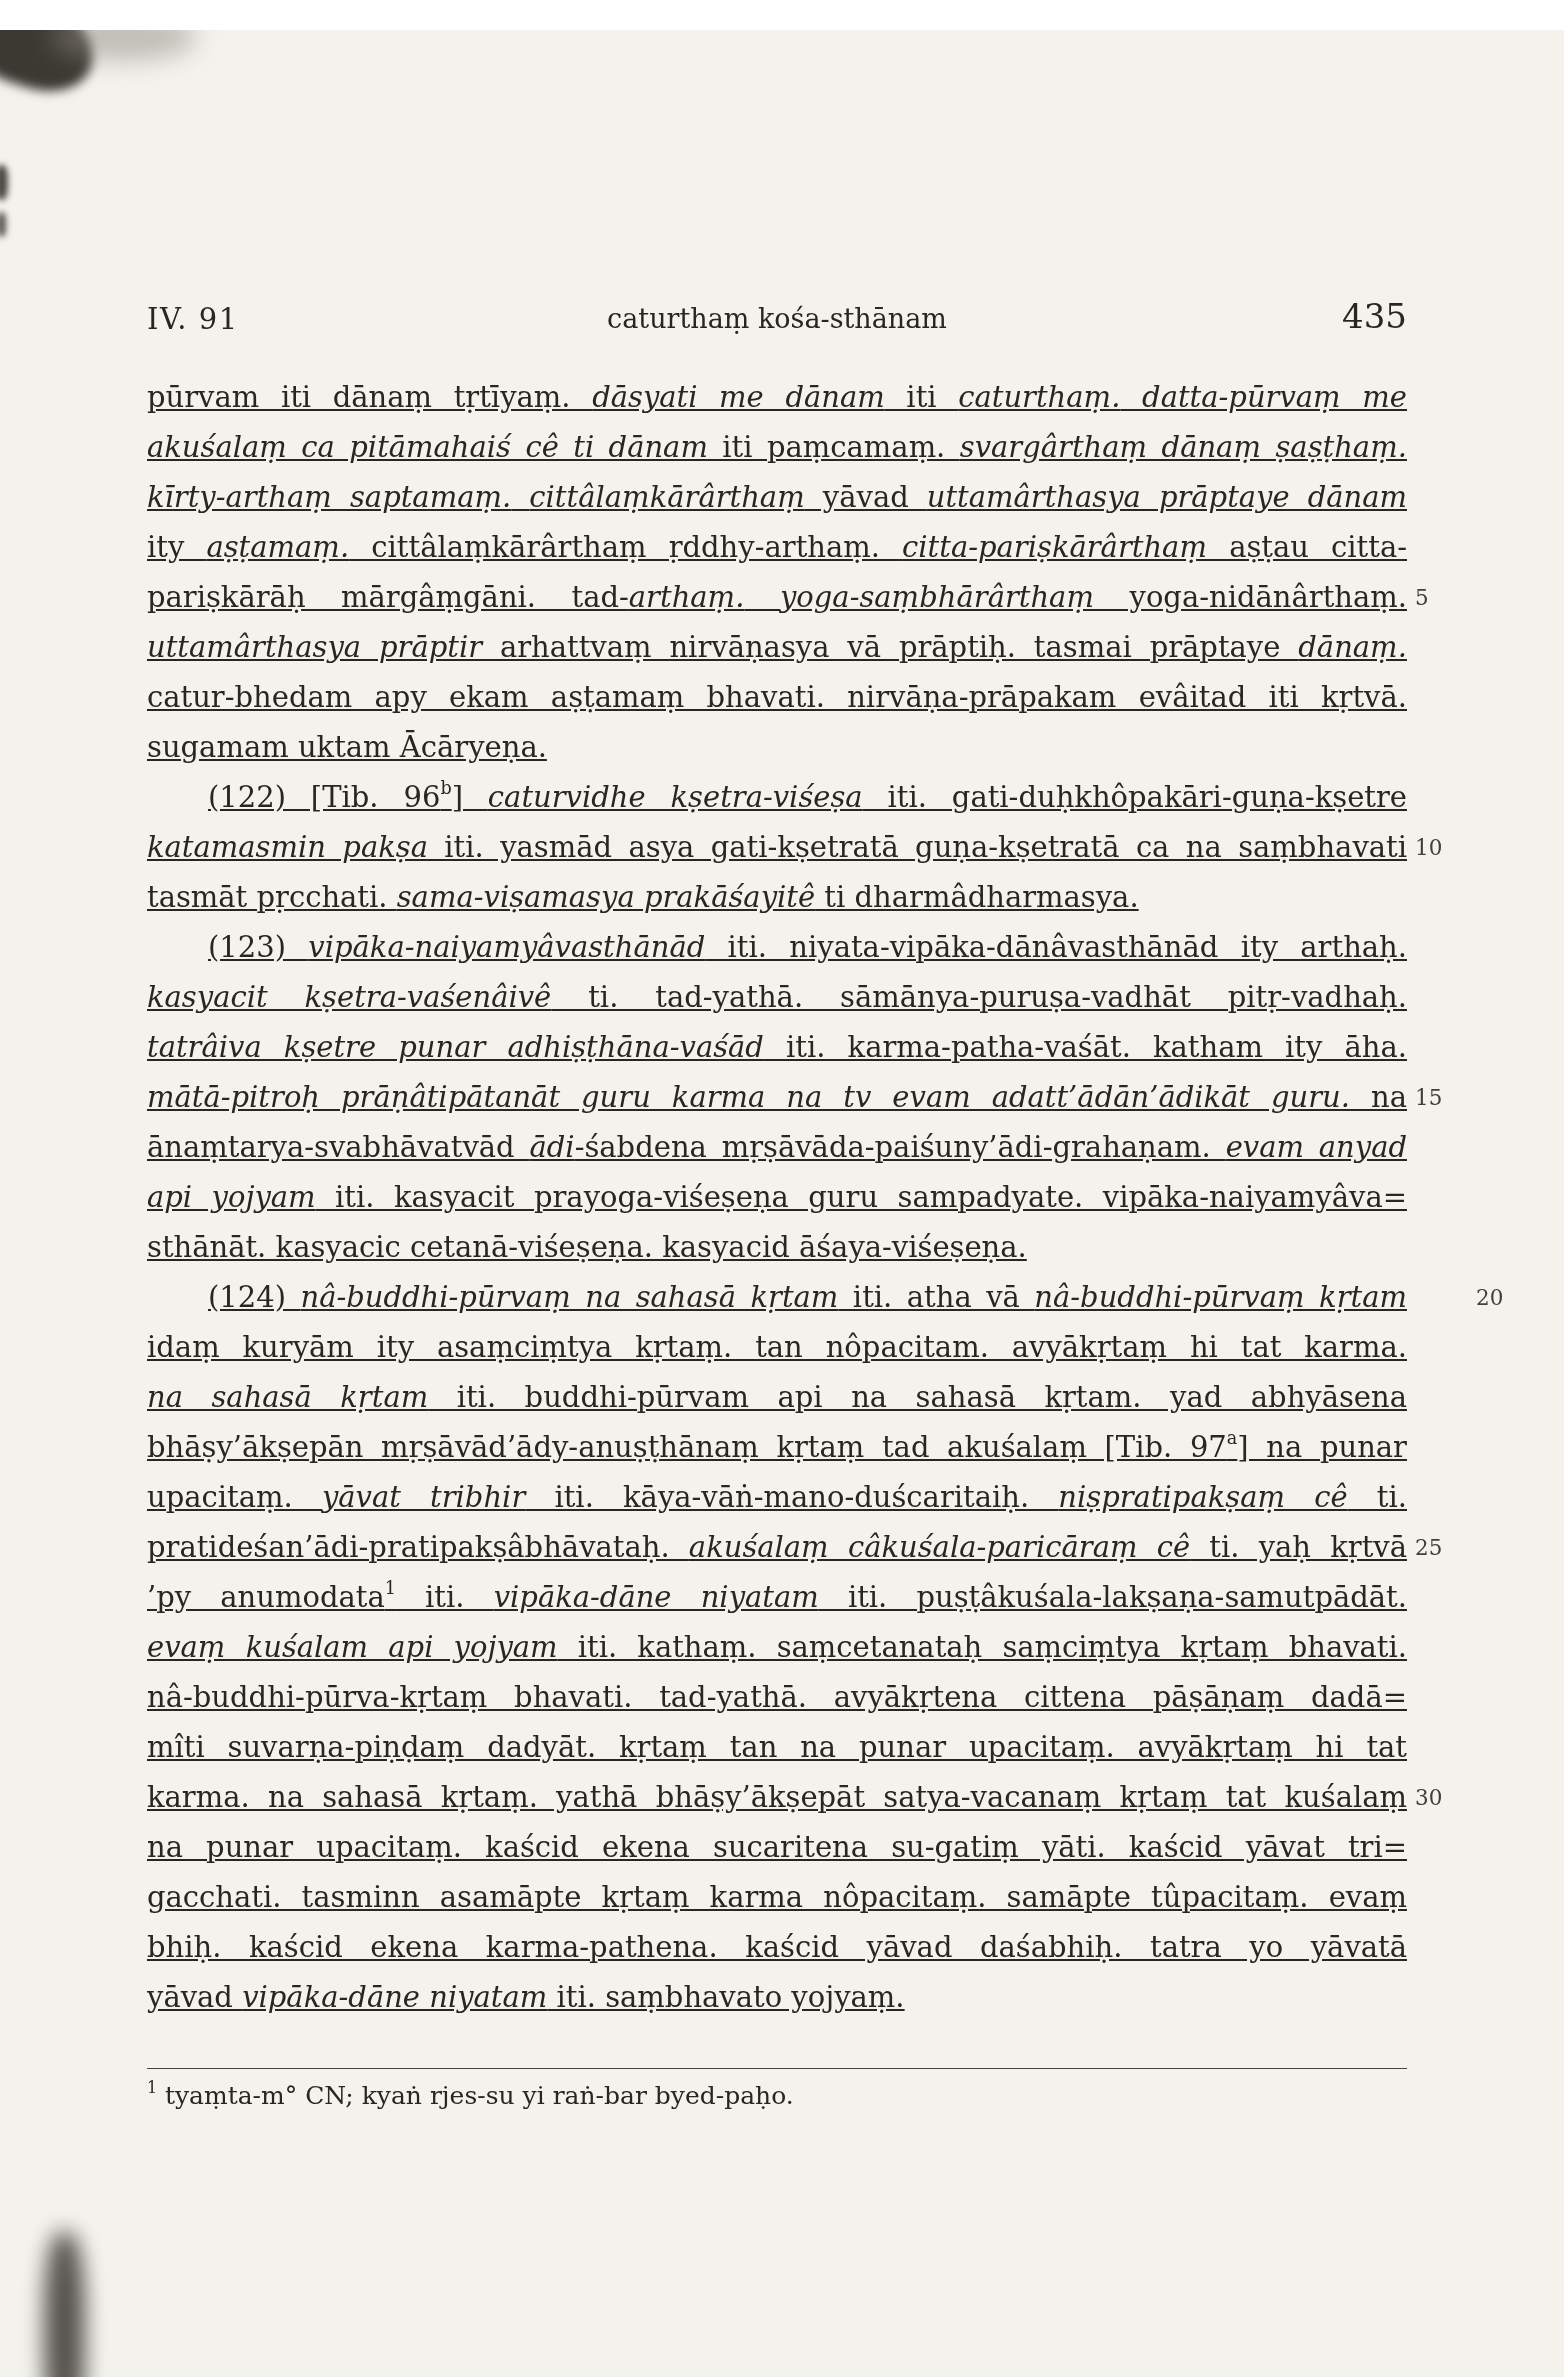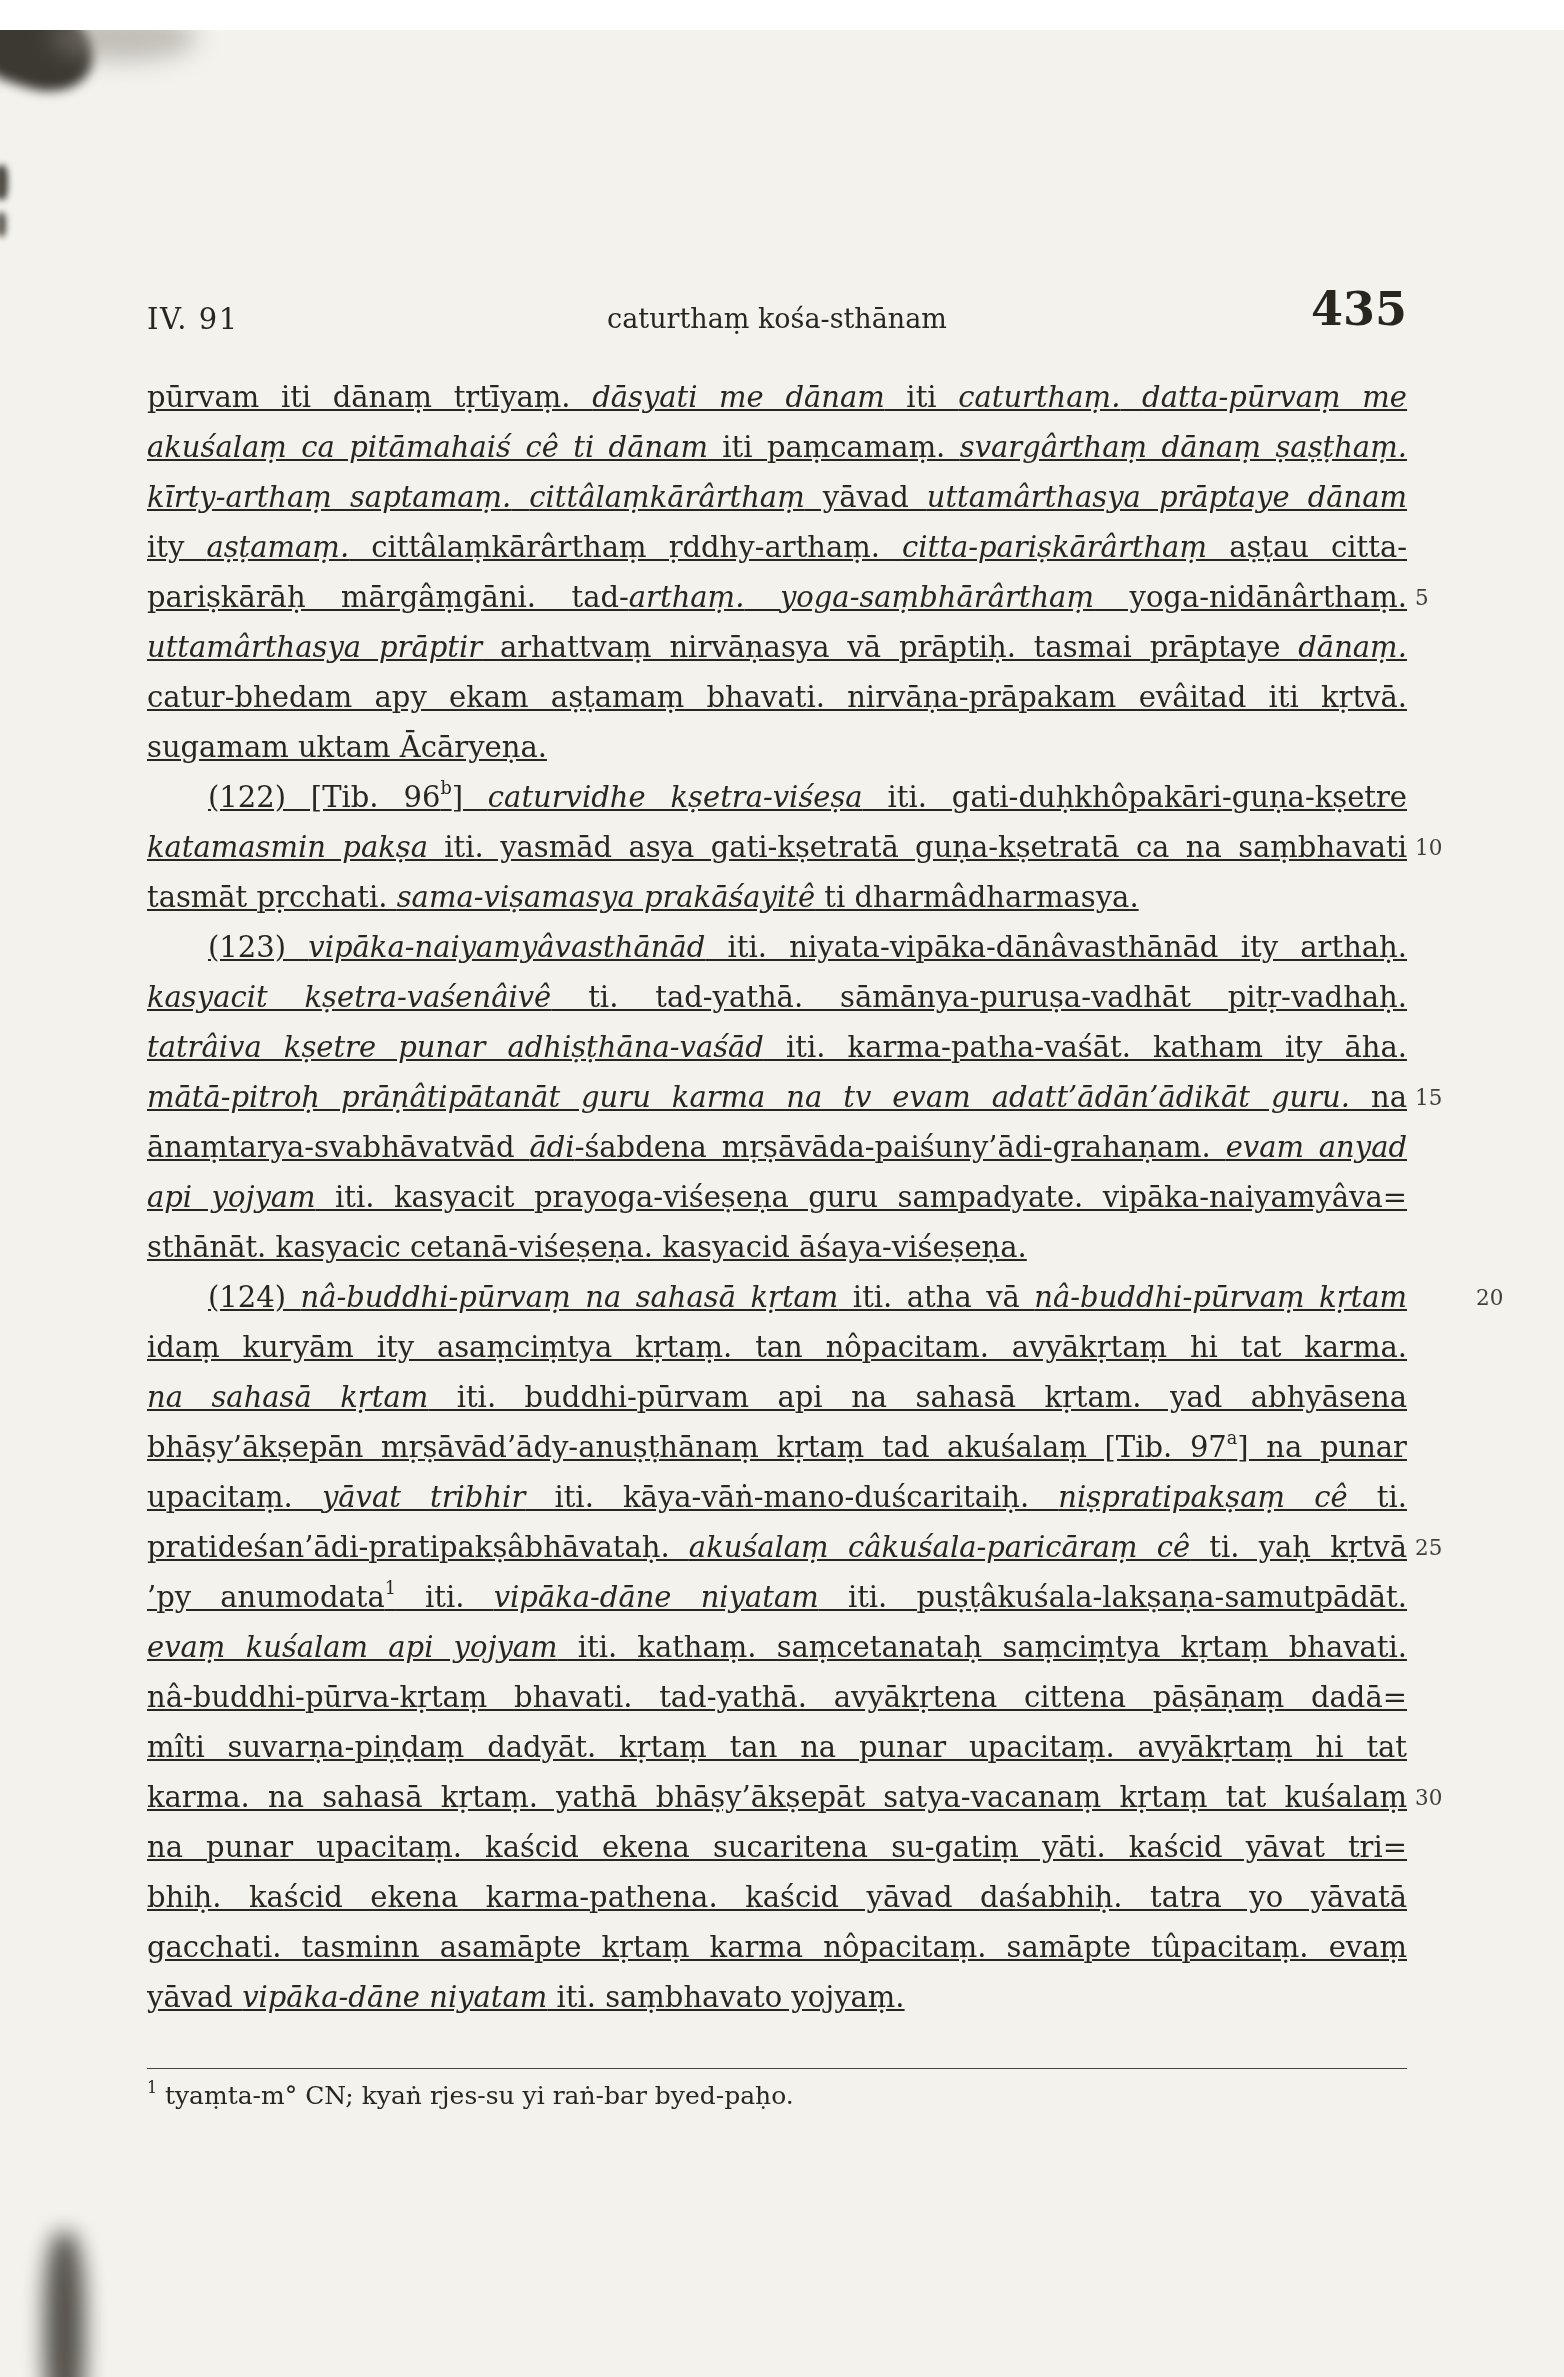--- a/index.html
+++ b/index.html
@@ -17,21 +17,21 @@
     overflow: hidden;
   }
 
   
   .page-header {
     position: absolute; top: 265px; left: 147px;
     width: 1260px; height: 41px;
   }
   .h-left  { position: absolute; left: 0; bottom: 0; font-size: 29px; letter-spacing: 1.5px; }
   .h-center{ position: absolute; left: 50%; transform: translateX(-50%); bottom: 2.3px; font-size: 27px; }
-  .h-right { position: absolute; right: 0; bottom: 0; font-size: 46px; font-weight: 700; }
+  .h-right { position: absolute; right: 0; bottom: 0; font-size: 34px; font-weight: 400; }
 
   
   .text-block { position: absolute; top: 342px; left: 147px; width: 1260px; }
   .line {
     position: relative;
     font-size: 29px;
     line-height: 50px;
     height: 50px;
     text-align: justify;
     text-align-last: justify;
@@ -108,22 +108,22 @@
       <div class="line"><em>na sahasā kṛtam</em><span> iti. buddhi-pūrvam api na sahasā kṛtam. yad abhyāsena</span></div>
       <div class="line"><span>bhāṣy’ākṣepān mṛṣāvād’ādy-anuṣṭhānaṃ kṛtaṃ tad akuśalaṃ [Tib. 97</span><sup>a</sup><span>] na punar</span></div>
       <div class="line"><span>upacitaṃ. </span><em>yāvat tribhir</em><span> iti. kāya-vāṅ-mano-duścaritaiḥ. </span><em>niṣpratipakṣaṃ cê</em><span> ti.</span></div>
       <div class="line"><span>pratideśan’ādi-pratipakṣâbhāvataḥ. </span><em>akuśalaṃ câkuśala-paricāraṃ cê</em><span> ti. yaḥ kṛtvā</span><span class="margin-num">25</span></div>
       <div class="line"><span>’py anumodata</span><sup>1</sup><span> iti. </span><em>vipāka-dāne niyatam</em><span> iti. puṣṭâkuśala-lakṣaṇa-samutpādāt.</span></div>
       <div class="line"><em>evaṃ kuśalam api yojyam</em><span> iti. kathaṃ. saṃcetanataḥ saṃciṃtya kṛtaṃ bhavati.</span></div>
       <div class="line"><span>nâ-buddhi-pūrva-kṛtaṃ bhavati. tad-yathā. avyākṛtena cittena pāṣāṇaṃ dadā=</span></div>
       <div class="line"><span>mîti suvarṇa-piṇḍaṃ dadyāt. kṛtaṃ tan na punar upacitaṃ. avyākṛtaṃ hi tat</span></div>
       <div class="line"><span>karma. na sahasā kṛtaṃ. yathā bhāṣy’ākṣepāt satya-vacanaṃ kṛtaṃ tat kuśalaṃ</span><span class="margin-num">30</span></div>
       <div class="line"><span>na punar upacitaṃ. kaścid ekena sucaritena su-gatiṃ yāti. kaścid yāvat tri=</span></div>
+      <div class="line"><span>gacchati. tasminn asamāpte kṛtaṃ karma nôpacitaṃ. samāpte tûpacitaṃ. evaṃ</span></div>
       <div class="line"><span>bhiḥ. kaścid ekena karma-pathena. kaścid yāvad daśabhiḥ. tatra yo yāvatā</span></div>
-      <div class="line"><span>gacchati. tasminn asamāpte kṛtaṃ karma nôpacitaṃ. samāpte tûpacitaṃ. evaṃ</span></div>
       <div class="line par-end"><span>yāvad </span><em>vipāka-dāne niyatam</em><span> iti. saṃbhavato yojyaṃ.</span></div>
     </main>
 
   <footer class="footnote">
     <sup>1</sup><span class="fn-text">tyaṃta-m° CN; kyaṅ rjes-su yi raṅ-bar byed-paḥo.</span>
   </footer>
 
 </div>
 
 

